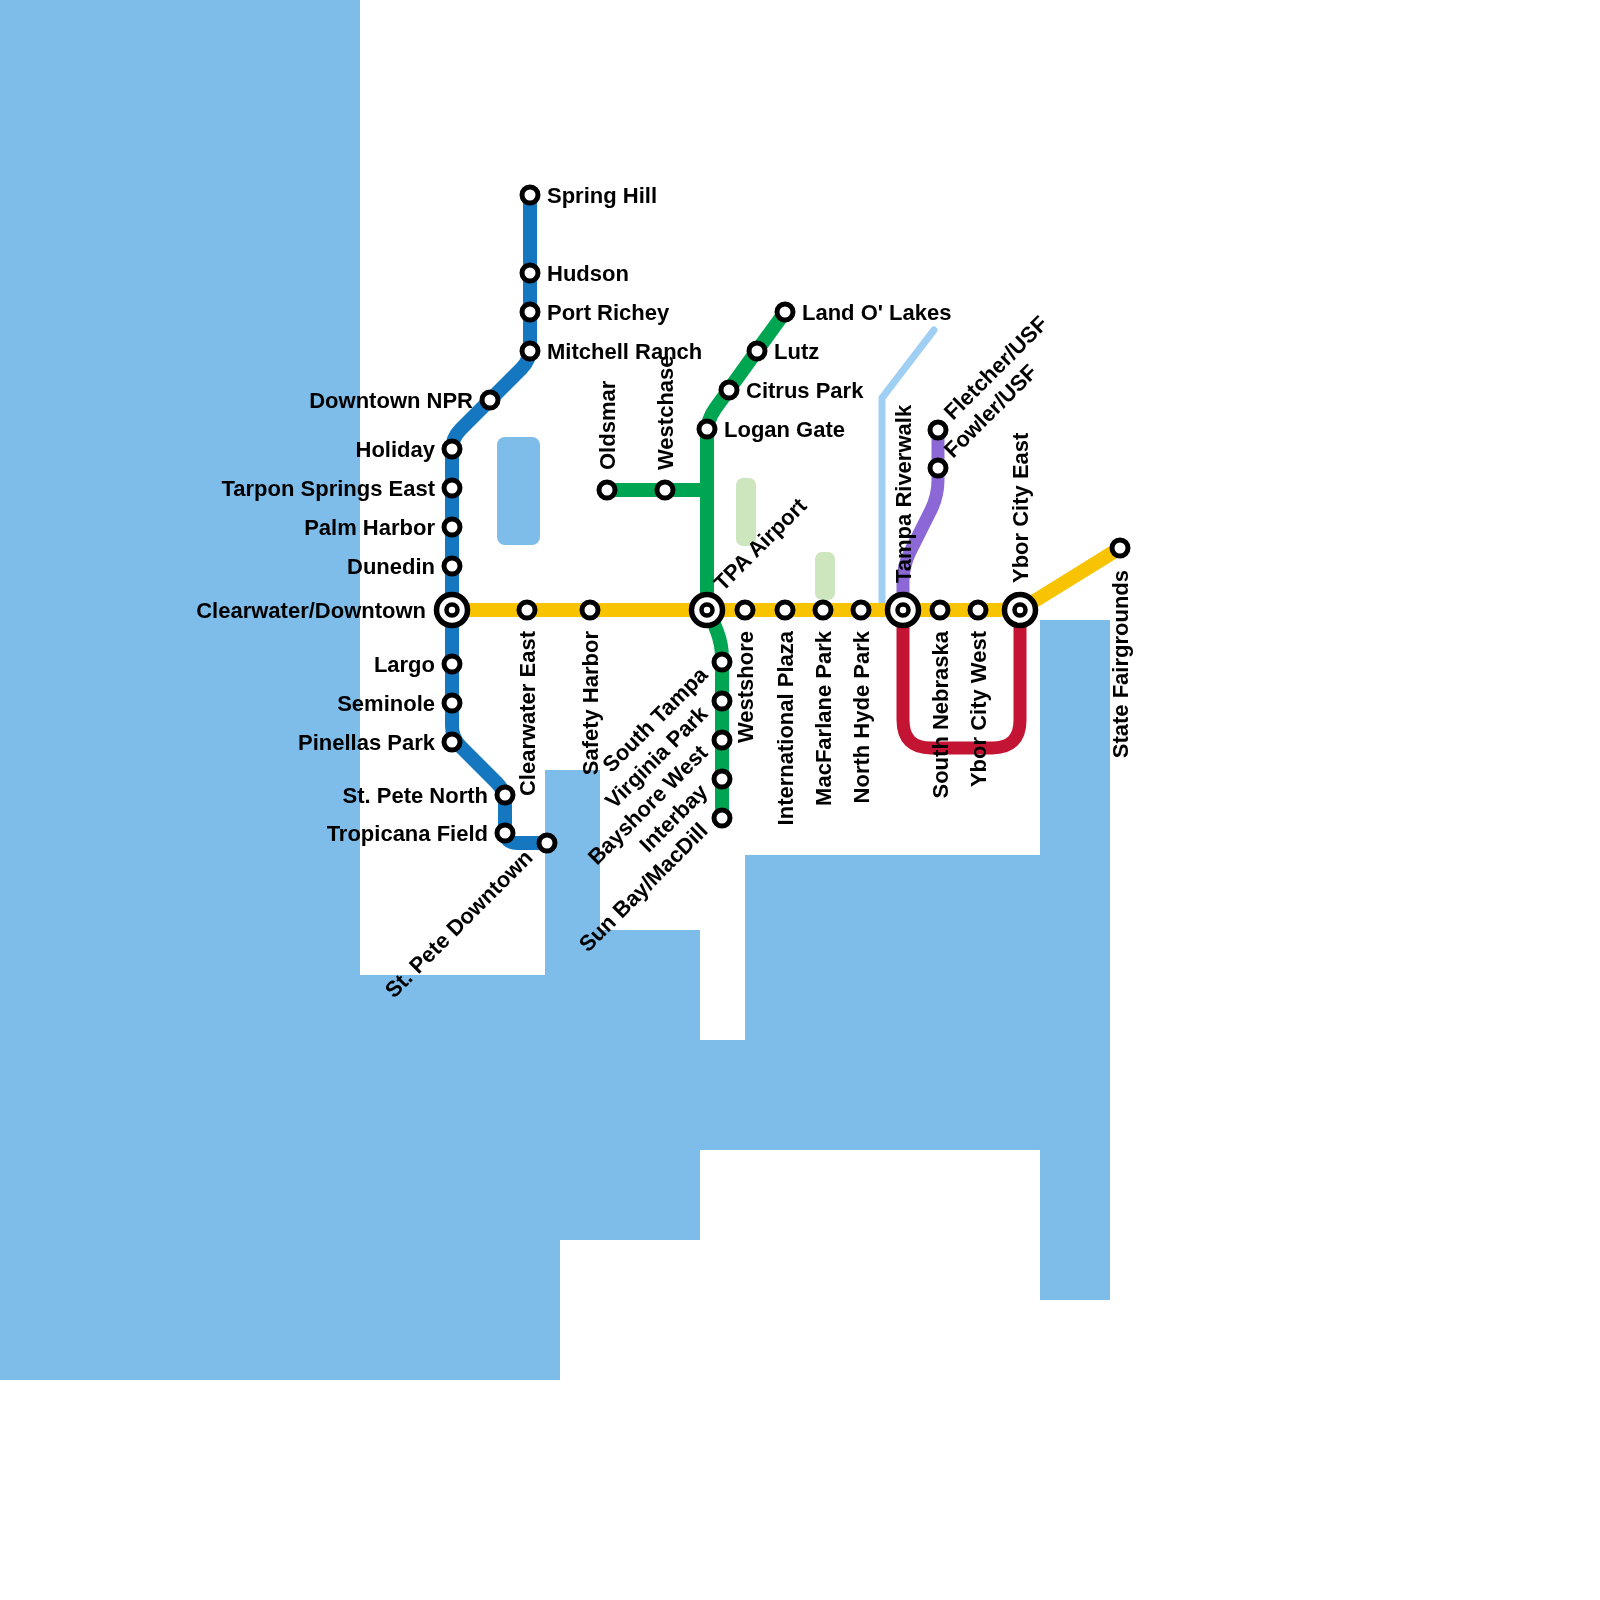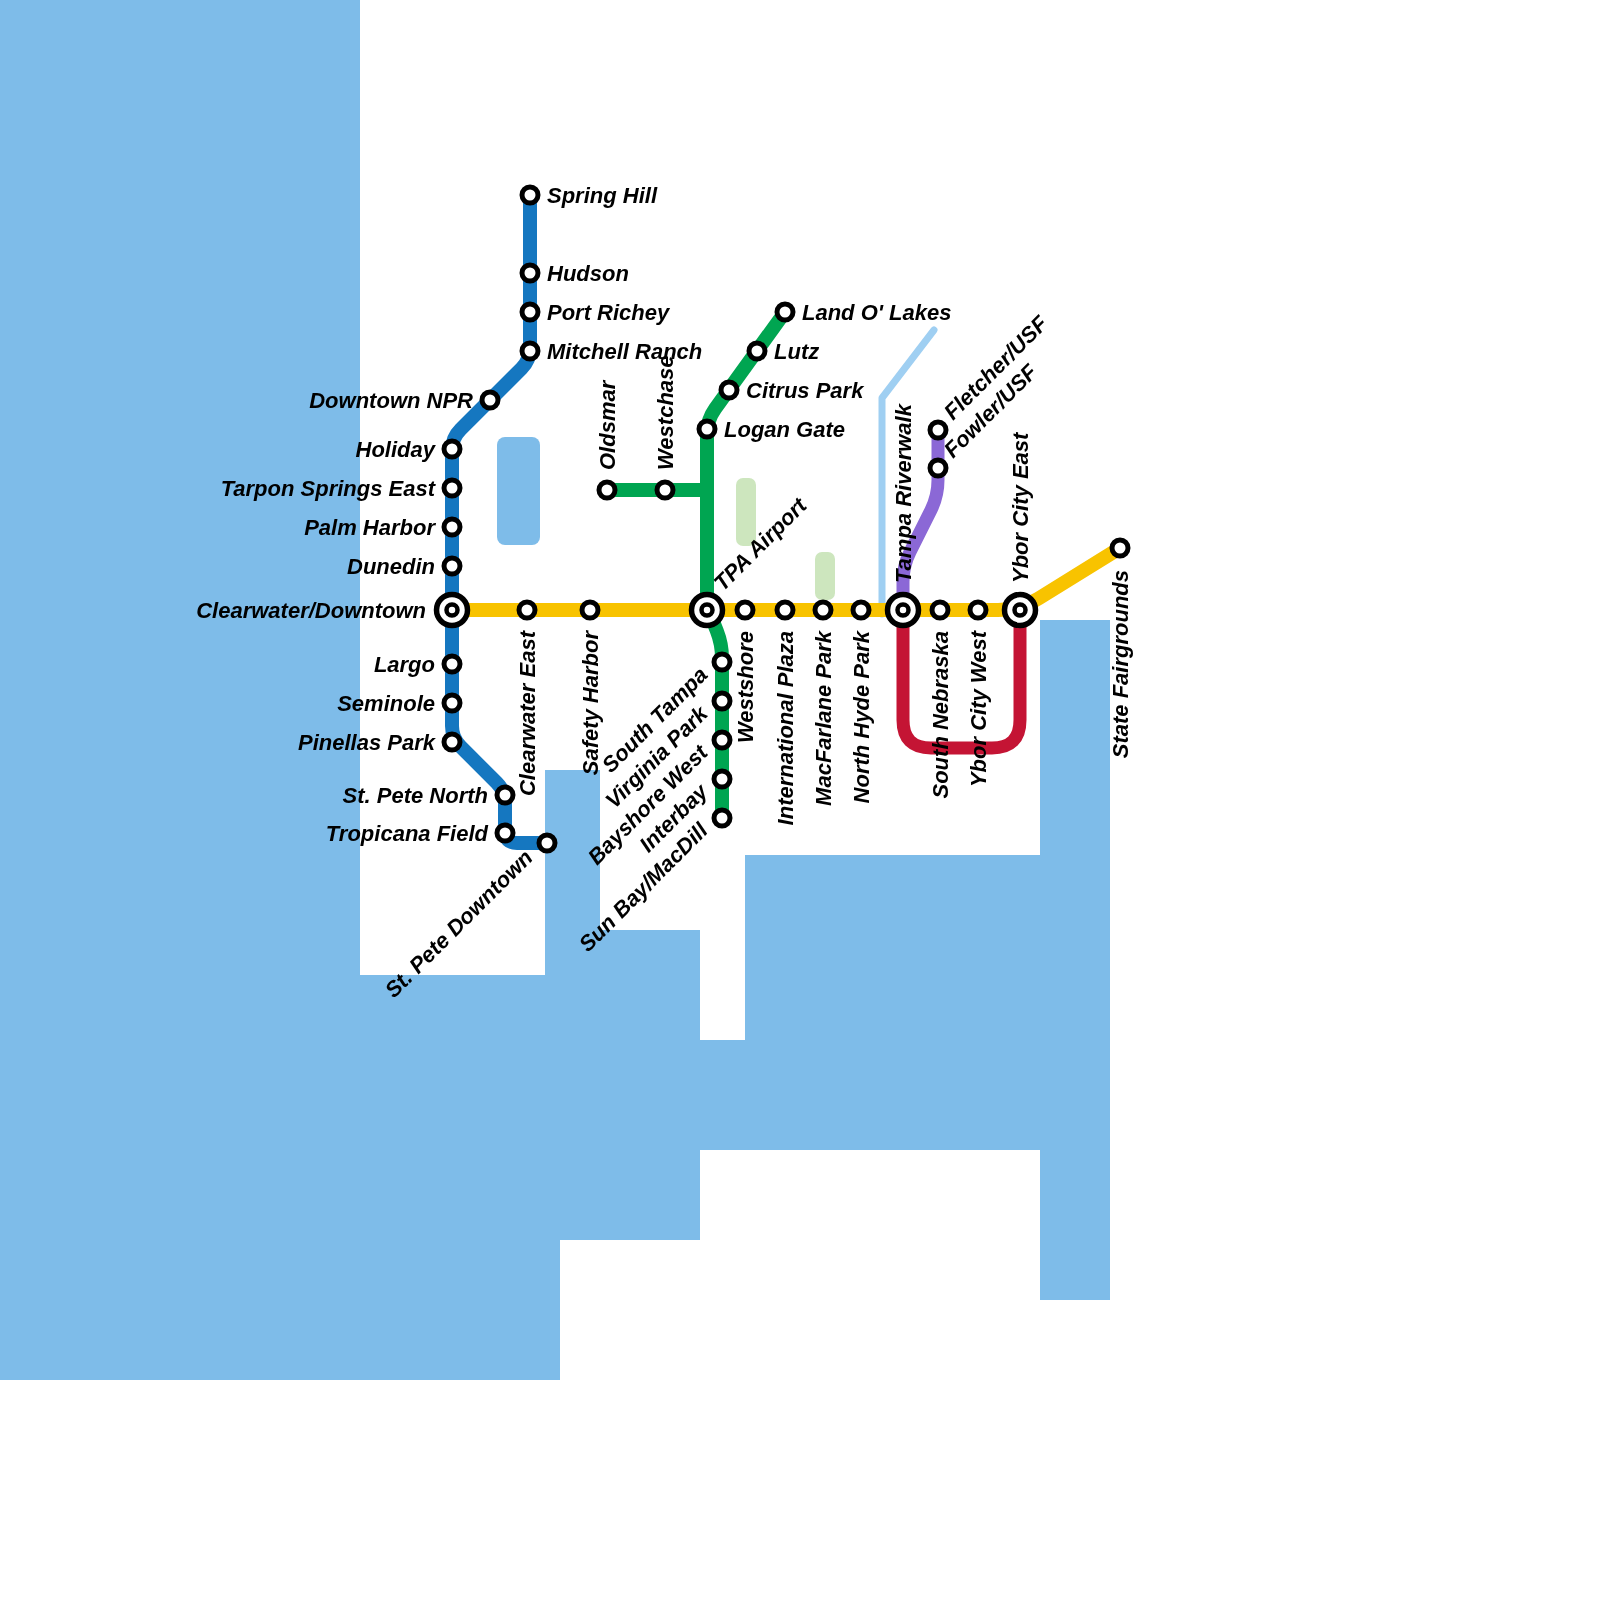--- a/index.html
+++ b/index.html
@@ -1,16 +1,16 @@
 <!DOCTYPE html>
 <html><head>
 <meta charset="utf-8">
 <style>
   html,body{margin:0;padding:0;background:#ffffff;}
-  .stage{position:relative;width:1600px;height:1600px;background:#ffffff;overflow:hidden;font-style:italic;}
+  .stage{position:relative;width:1600px;height:1600px;background:#ffffff;overflow:hidden;}
   svg{display:block;}
   .stn-label{font-family:"Liberation Sans", sans-serif;font-weight:700;font-size:22px;fill:#000000;}
 </style>
 </head>
 <body>
 
 <div class="stage">
   <svg id="map" width="1600" height="1600" viewBox="0 0 1600 1600" xmlns="http://www.w3.org/2000/svg">
       <g>
         <rect x="0" y="0" width="360" height="1380" rx="0" fill="#7EBCE9"></rect>

